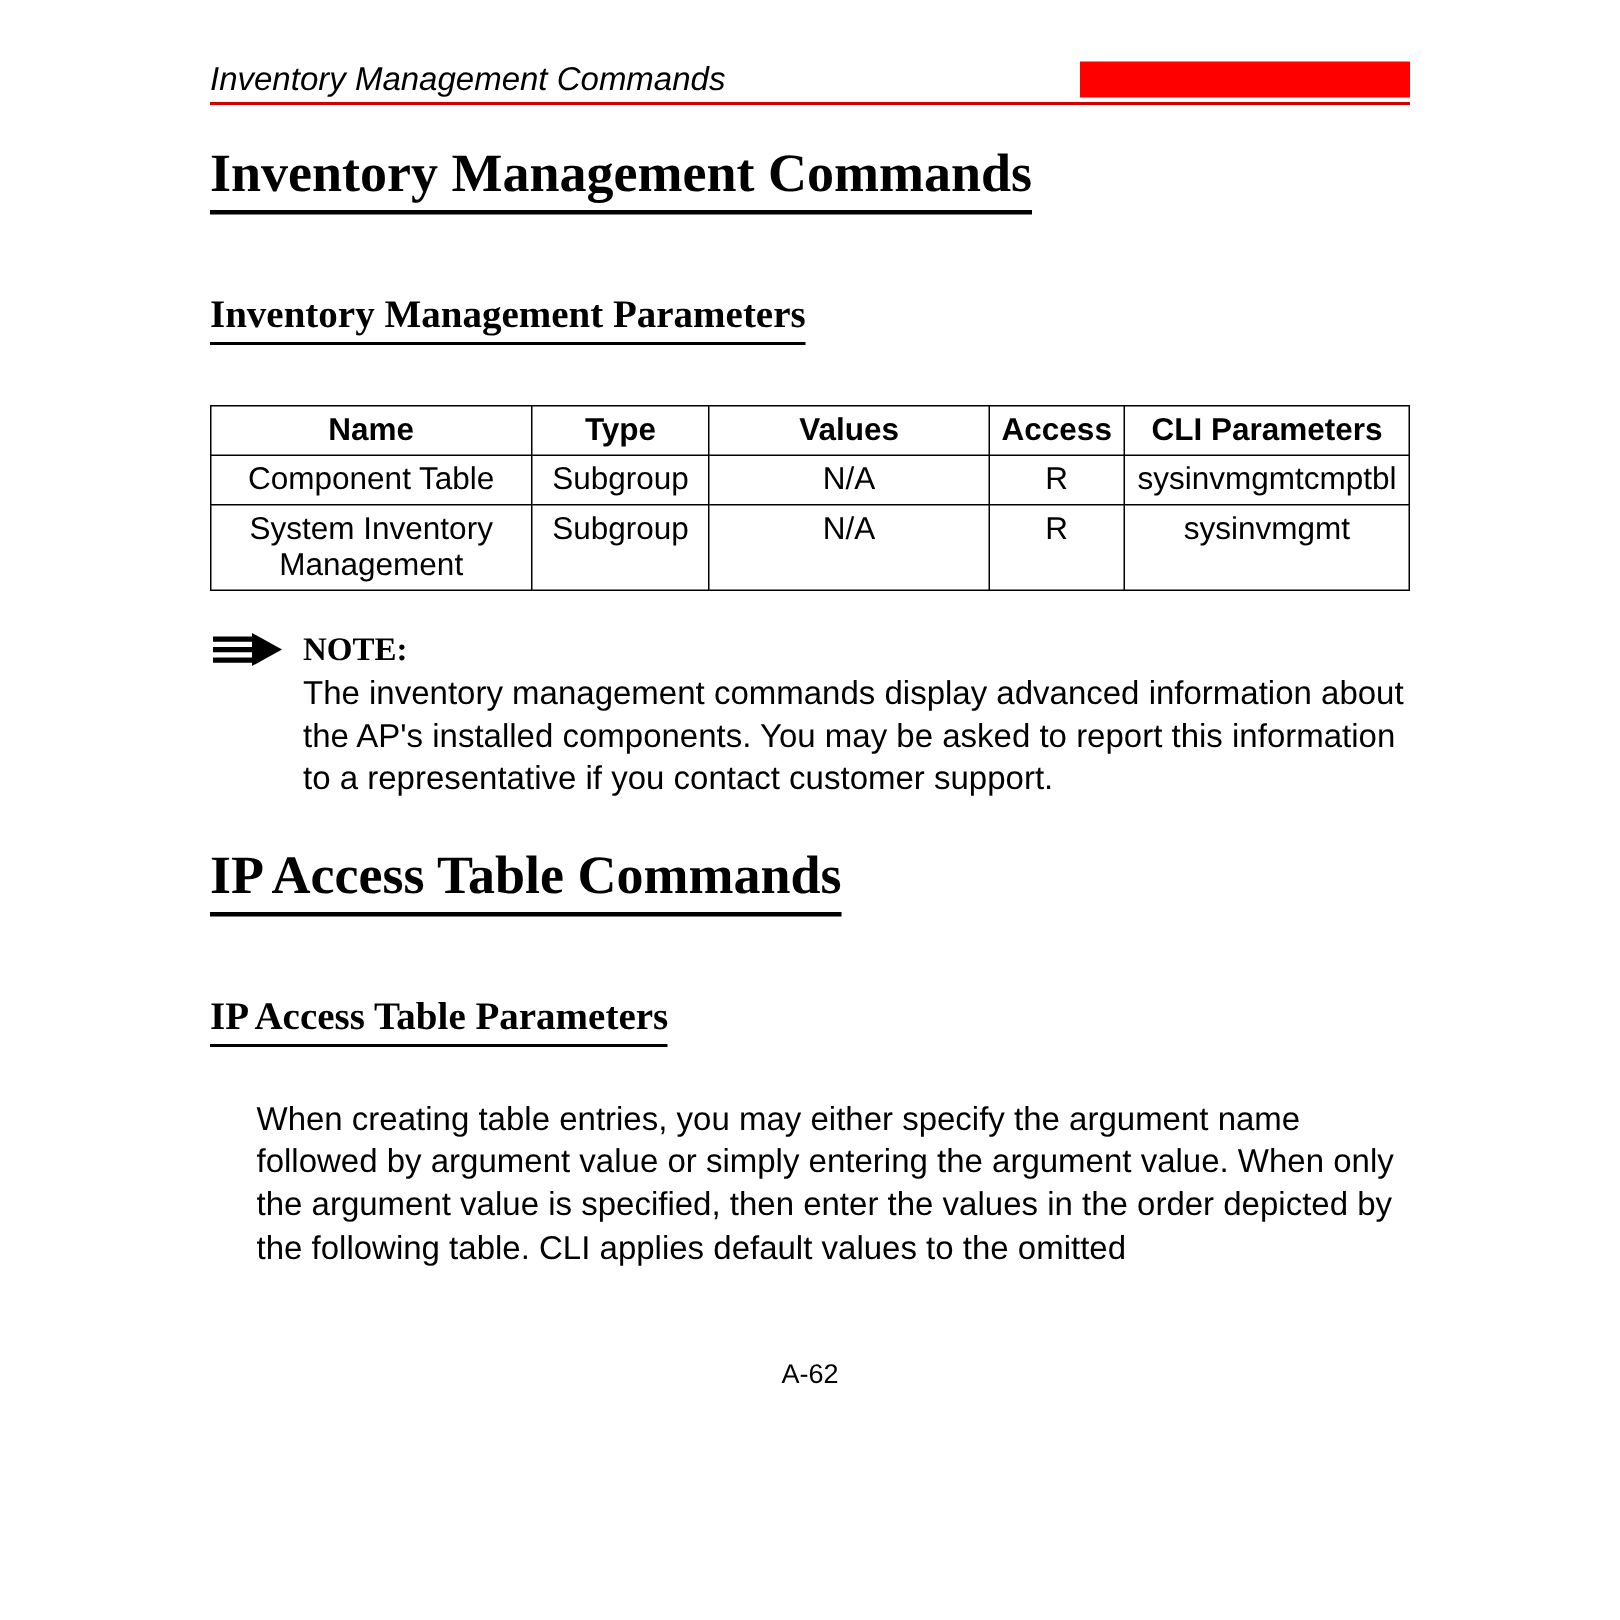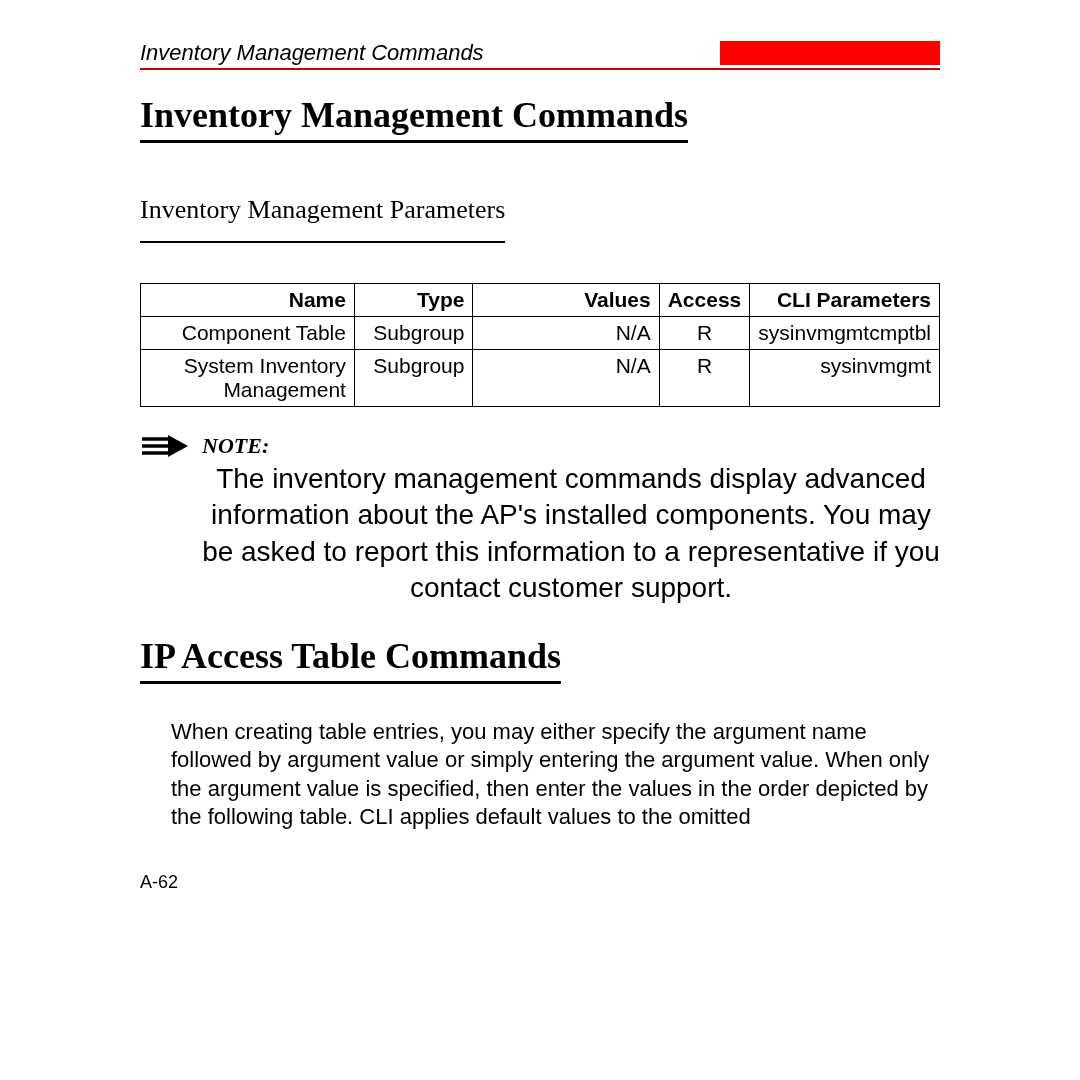--- a/index.html
+++ b/index.html
@@ -36,36 +36,36 @@
     font-family: "Book Antiqua", Palatino, "Palatino Linotype", serif;
     font-weight: bold;
     font-size: 36px;
     margin: 10px 0 4px 0;
     border-bottom: 3px solid #000;
     display: inline-block;
     padding-bottom: 4px;
   }
   .h2 {
     font-family: "Book Antiqua", Palatino, "Palatino Linotype", serif;
-    font-weight: normal;
+    font-weight: bold;
     font-size: 26px;
     margin: 48px 0 4px 0;
     border-bottom: 2px solid #000;
     display: inline-block;
-    padding-bottom: 16px;
+    padding-bottom: 3px;
   }
   table.param {
     border-collapse: collapse;
     width: 100%;
     margin-top: 36px;
     font-size: 21px;
   }
   table.param th, table.param td {
     border: 1.5px solid #000;
-    text-align: right;
+    text-align: center;
     padding: 4px 8px;
     vertical-align: top;
   }
   table.param th {
     font-weight: bold;
   }
   table.param td.center {
     text-align: center;
   }
   .note-block {
@@ -82,39 +82,37 @@
     width: 50px;
     height: 26px;
   }
   .note-body {
     flex: 1;
   }
   .note-label {
     font-family: "Book Antiqua", Palatino, "Palatino Linotype", serif;
     font-weight: bold;
     font-size: 22px;
-    font-style: italic;
   }
   .note-text {
-    font-size: 28px;
+    font-size: 22px;
     line-height: 1.3;
     margin-top: 2px;
-    text-align: center;
   }
   .body-text {
     font-size: 22px;
     line-height: 1.3;
     margin-top: 30px;
     margin-left: 31px;
   }
   .footer {
     display: flex;
-    justify-content: space-between;
+    justify-content: center;
     font-size: 18px;
-    margin-top: 40px;
+    margin-top: 60px;
   }
 </style>
 </head>
 <body>
 
 <div class="page">
 
   <div class="header-row">
     <span class="header-title">Inventory Management Commands</span>
     <span class="red-bar"></span>
@@ -163,20 +161,21 @@
     </span>
     <div class="note-body">
       <span class="note-label">NOTE:</span>
       <div class="note-text">The inventory management commands display advanced information about the AP's installed components. You may be asked to report this information to a representative if you contact customer support.</div>
     </div>
   </div>
 
   <br>
   <div class="h1">IP Access Table Commands</div>
   <br>
+  <div class="h2">IP Access Table Parameters</div>
 
   <div class="body-text">When creating table entries, you may either specify the argument name followed by argument value or simply entering the argument value. When only the argument value is specified, then enter the values in the order depicted by the following table. CLI applies default values to the omitted</div>
 
   <div class="footer">
     <span>A-62</span>
   </div>
 
 </div>
 
 </body></html>

